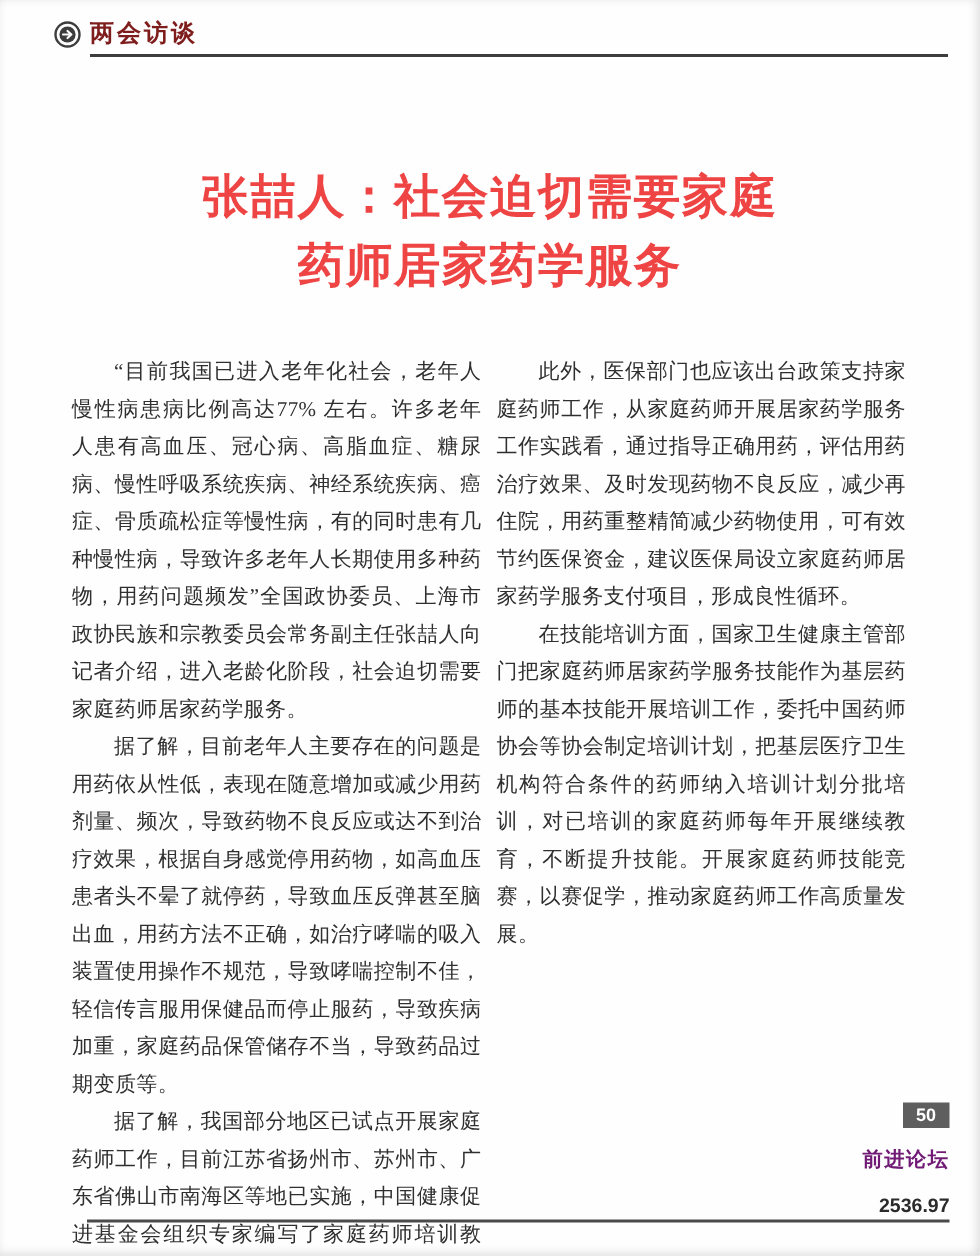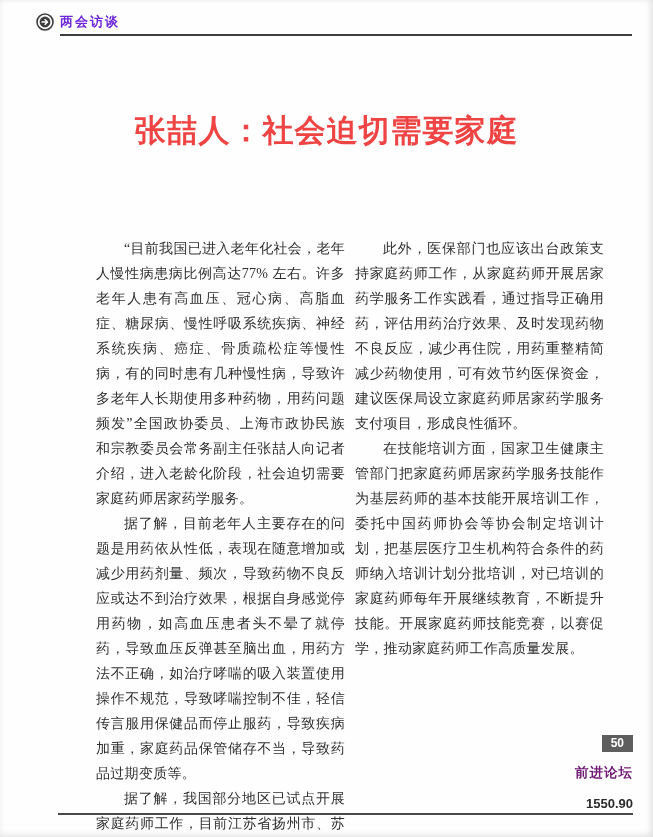--- a/index.html
+++ b/index.html
@@ -18,34 +18,34 @@
   .header{
     position:absolute;top:12px;left:36px;right:21px;
     display:flex;align-items:flex-end;
   }
   .header-icon{flex:0 0 auto;margin-right:6px;margin-bottom:1px;}
   .header-rule{
     flex:1;border-bottom:2px solid #3d3d3d;padding-bottom:3px;
   }
   .header-label{
     font-family:Liberation Mono, monospace;
-    font-weight:bold;font-size:13px;color:#6d28d9;letter-spacing:2px;
+    font-weight:bold;font-size:16px;color:#7f1d1d;letter-spacing:2px;
   }
   
   .title-block{
     position:absolute;top:108px;left:48px;right:48px;
     text-align:center;
     font-family:"Liberation Sans","DejaVu Sans",sans-serif;
     font-weight:bold;color:#ef4444;
     font-size:31px;line-height:46px;letter-spacing:1px;
   }
   
   .columns{
     position:absolute;top:236px;left:48px;right:49px;bottom:30px;
-    display:flex;gap:10px;margin-left:48px;
+    display:flex;gap:10px;
   }
   .col{flex:1;min-width:0;}
   .para{
     margin:0;
     font-size:14px;line-height:25px;
     text-align:justify;text-justify:inter-ideograph;
     letter-spacing:0.3px;
   }
   .para.indent{text-indent:2em;}
   
@@ -85,37 +85,38 @@
         <path d="M6 9 h5 M9 6.6 L11.6 9 L9 11.4" stroke="#ffffff" stroke-width="1.4" fill="none" stroke-linecap="round" stroke-linejoin="round"></path>
       </svg>
     </span>
     <div class="header-rule">
       <span class="header-label">两会访谈</span>
     </div>
   </div>
 
   <div class="title-block">
     <div>张喆人：社会迫切需要家庭</div>
+    <div>药师居家药学服务</div>
   </div>
 
   <div class="columns">
     <div class="col">
       <p class="para indent">“目前我国已进入老年化社会，老年人慢性病患病比例高达77% 左右。许多老年人患有高血压、冠心病、高脂血症、糖尿病、慢性呼吸系统疾病、神经系统疾病、癌症、骨质疏松症等慢性病，有的同时患有几种慢性病，导致许多老年人长期使用多种药物，用药问题频发”全国政协委员、上海市政协民族和宗教委员会常务副主任张喆人向记者介绍，进入老龄化阶段，社会迫切需要家庭药师居家药学服务。</p>
       <p class="para indent">据了解，目前老年人主要存在的问题是用药依从性低，表现在随意增加或减少用药剂量、频次，导致药物不良反应或达不到治疗效果，根据自身感觉停用药物，如高血压患者头不晕了就停药，导致血压反弹甚至脑出血，用药方法不正确，如治疗哮喘的吸入装置使用操作不规范，导致哮喘控制不佳，轻信传言服用保健品而停止服药，导致疾病加重，家庭药品保管储存不当，导致药品过期变质等。</p>
       <p class="para indent">据了解，我国部分地区已试点开展家庭药师工作，目前江苏省扬州市、苏州市、广东省佛山市南海区等地已实施，中国健康促进基金会组织专家编写了家庭药师培训教材，国家卫健委能力提升和继续教育中心立项开展家庭药师规范化专项能力培训项目，但由于多个问题，目前普及型依旧有限。</p>
 
     </div>
     <div class="col">
       <p class="para indent">此外，医保部门也应该出台政策支持家庭药师工作，从家庭药师开展居家药学服务工作实践看，通过指导正确用药，评估用药治疗效果、及时发现药物不良反应，减少再住院，用药重整精简减少药物使用，可有效节约医保资金，建议医保局设立家庭药师居家药学服务支付项目，形成良性循环。</p>
       <p class="para indent">在技能培训方面，国家卫生健康主管部门把家庭药师居家药学服务技能作为基层药师的基本技能开展培训工作，委托中国药师协会等协会制定培训计划，把基层医疗卫生机构符合条件的药师纳入培训计划分批培训，对已培训的家庭药师每年开展继续教育，不断提升技能。开展家庭药师技能竞赛，以赛促学，推动家庭药师工作高质量发展。</p>
 
     </div>
   </div>
 
   <div class="footer">
     <div class="footer-row">
       <span class="page-badge">50</span>
       <span class="journal-name">前进论坛</span>
-      <span class="issue">1550.90</span>
+      <span class="issue">2536.97</span>
     </div>
   </div>
 
 </div>
 
 </body></html>

